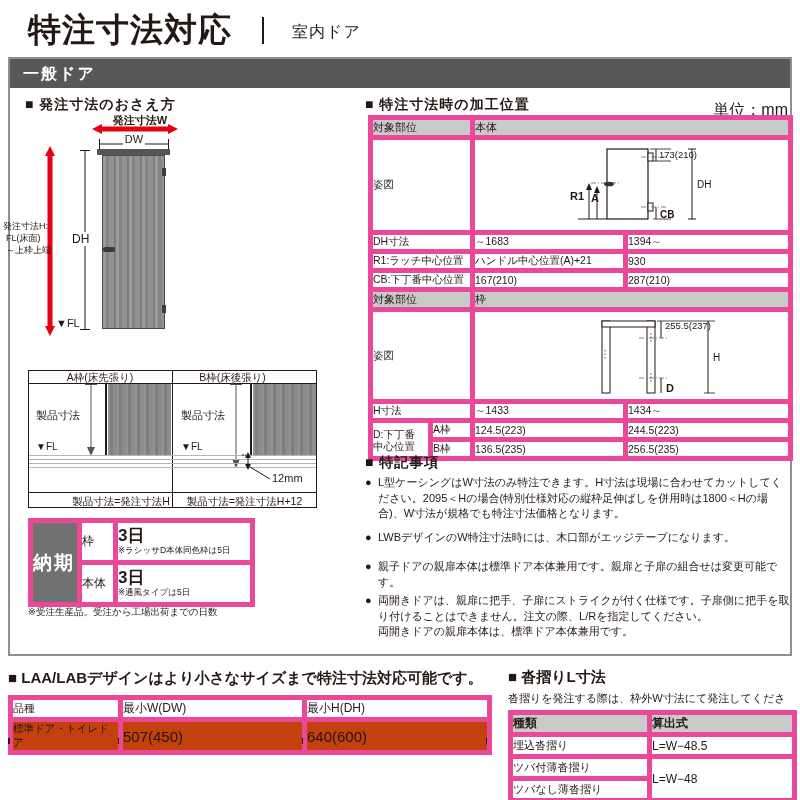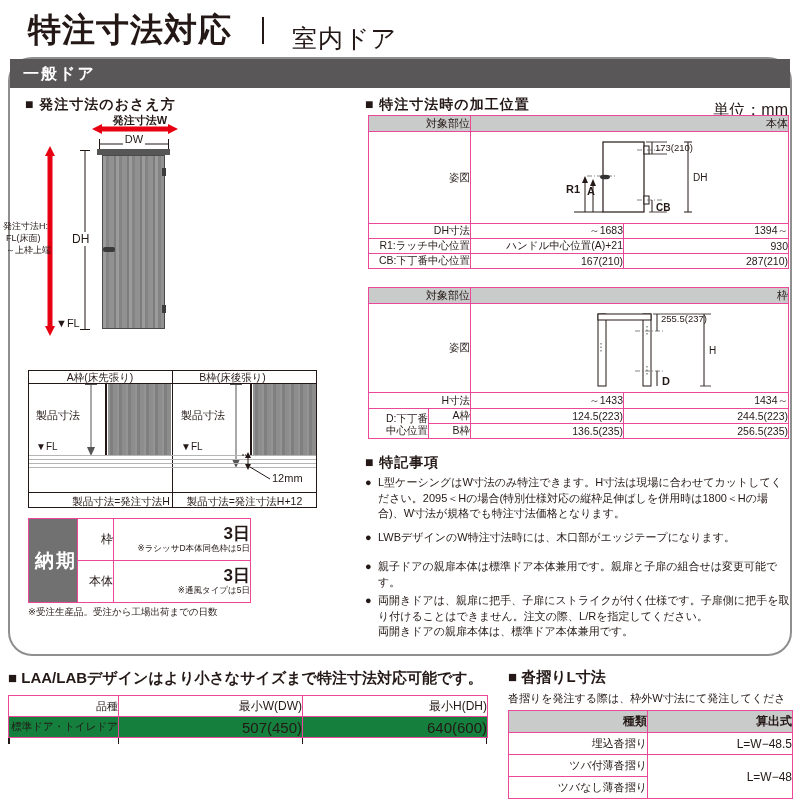--- a/index.html
+++ b/index.html
@@ -4,30 +4,30 @@
 <style>
   * { margin:0; padding:0; box-sizing:border-box; }
   html,body { background:#fff; }
   .page {
     position:relative; width:800px; height:800px; background:#fff;
     font-family:"Liberation Sans","DejaVu Sans",sans-serif;
     color:#231815; overflow:hidden;
   }
   .abs { position:absolute; }
   .ttl { font-size:33px; font-weight:bold; letter-spacing:1px; }
-  .sub { font-size:25px; letter-spacing:1px; }
+  .sub { font-size:16px; letter-spacing:1px; }
   .secbar { background:#595757; color:#fff; font-size:16px; font-weight:bold;
             line-height:29px; padding-left:13px; letter-spacing:2px; }
   .mainbox { border:2px solid #8f8f8f; background:#fff; }
   .h14 { font-size:14px; font-weight:bold; letter-spacing:1px; }
   .h15 { font-size:15px; font-weight:bold; }
   .tiny  { font-size:9px; }
   table { border-collapse:collapse; table-layout:fixed; }
   table.spec { border:1.5px solid #231815; }
-  table.spec th, table.spec td { border:1px solid #ec4899; text-align:right;
+  table.spec th, table.spec td { border:5px solid #ec4899; text-align:left;
       vertical-align:middle; font-weight:normal; overflow:hidden; }
   .hdrcell { background:#c9caca; font-size:11px; }
   .datacell { font-size:10.5px; }
   .lblcell  { font-size:10.5px; }
   .wood {
     background:repeating-linear-gradient(90deg,#9b9b9b 0 3px,#848484 3px 6px,#919191 6px 11px,#7d7d7d 11px 13px);
     border:1px solid #4a4a4a;
   }
   .woodstrip {
     background:repeating-linear-gradient(90deg,#949494 0 2px,#7f7f7f 2px 5px,#8d8d8d 5px 9px);
@@ -43,21 +43,21 @@
 </style>
 </head>
 <body>
 
 <div class="page">
 
   <div class="abs ttl" style="left:28px; top:8px;">特注寸法対応</div>
   <div class="abs bline" style="left:262px; top:17px; width:2px; height:27px;"></div>
   <div class="abs sub" style="left:292px; top:22px;">室内ドア</div>
 
-  <div class="abs mainbox" style="left:8px; top:57px; width:784px; height:599px;border-radius:24px;">
+  <div class="abs mainbox" style="left:8px; top:57px; width:784px; height:599px;">
     <div class="secbar" style="height:29px;">一般ドア</div>
   </div>
 
   <div class="abs h14" style="left:25px; top:96px;">■ 発注寸法のおさえ方</div>
 
   <div class="abs" style="left:100px; top:113px; width:80px; text-align:center; font-size:11px; font-weight:bold;">発注寸法W</div>
   <svg class="abs" style="left:92px; top:122px;" width="86" height="14">
     <line x1="8" y1="7" x2="78" y2="7" stroke="#e60012" stroke-width="5"></line>
     <polygon points="0,7 10,2 10,12" fill="#e60012"></polygon>
     <polygon points="86,7 76,2 76,12" fill="#e60012"></polygon>
@@ -310,21 +310,21 @@
         <col style="width:110px">
         <col style="width:184px">
         <col style="width:185px">
       </colgroup>
     <tbody>
         <tr style="height:21px;">
       <th style="font-size:11px;">品種</th>
       <th style="font-size:12px;">最小W(DW)</th>
       <th style="font-size:12px;">最小H(DH)</th>
     </tr>
-    <tr style="height:21px; background:#15803d;">
+    <tr style="height:21px; background:#c2410c;">
       <td style="font-size:10.5px;">標準ドア・トイレドア</td>
       <td style="font-size:15px;">507(450)</td>
       <td style="font-size:15px;">640(600)</td>
     </tr>
   </tbody>
     </table>
   <div class="abs bline" style="left:8px; top:738px; width:1.5px; height:6px;"></div>
   <div class="abs bline" style="left:118px; top:738px; width:1px; height:6px;"></div>
   <div class="abs bline" style="left:302px; top:738px; width:1px; height:6px;"></div>
   <div class="abs bline" style="left:485.5px; top:738px; width:1.5px; height:6px;"></div>

